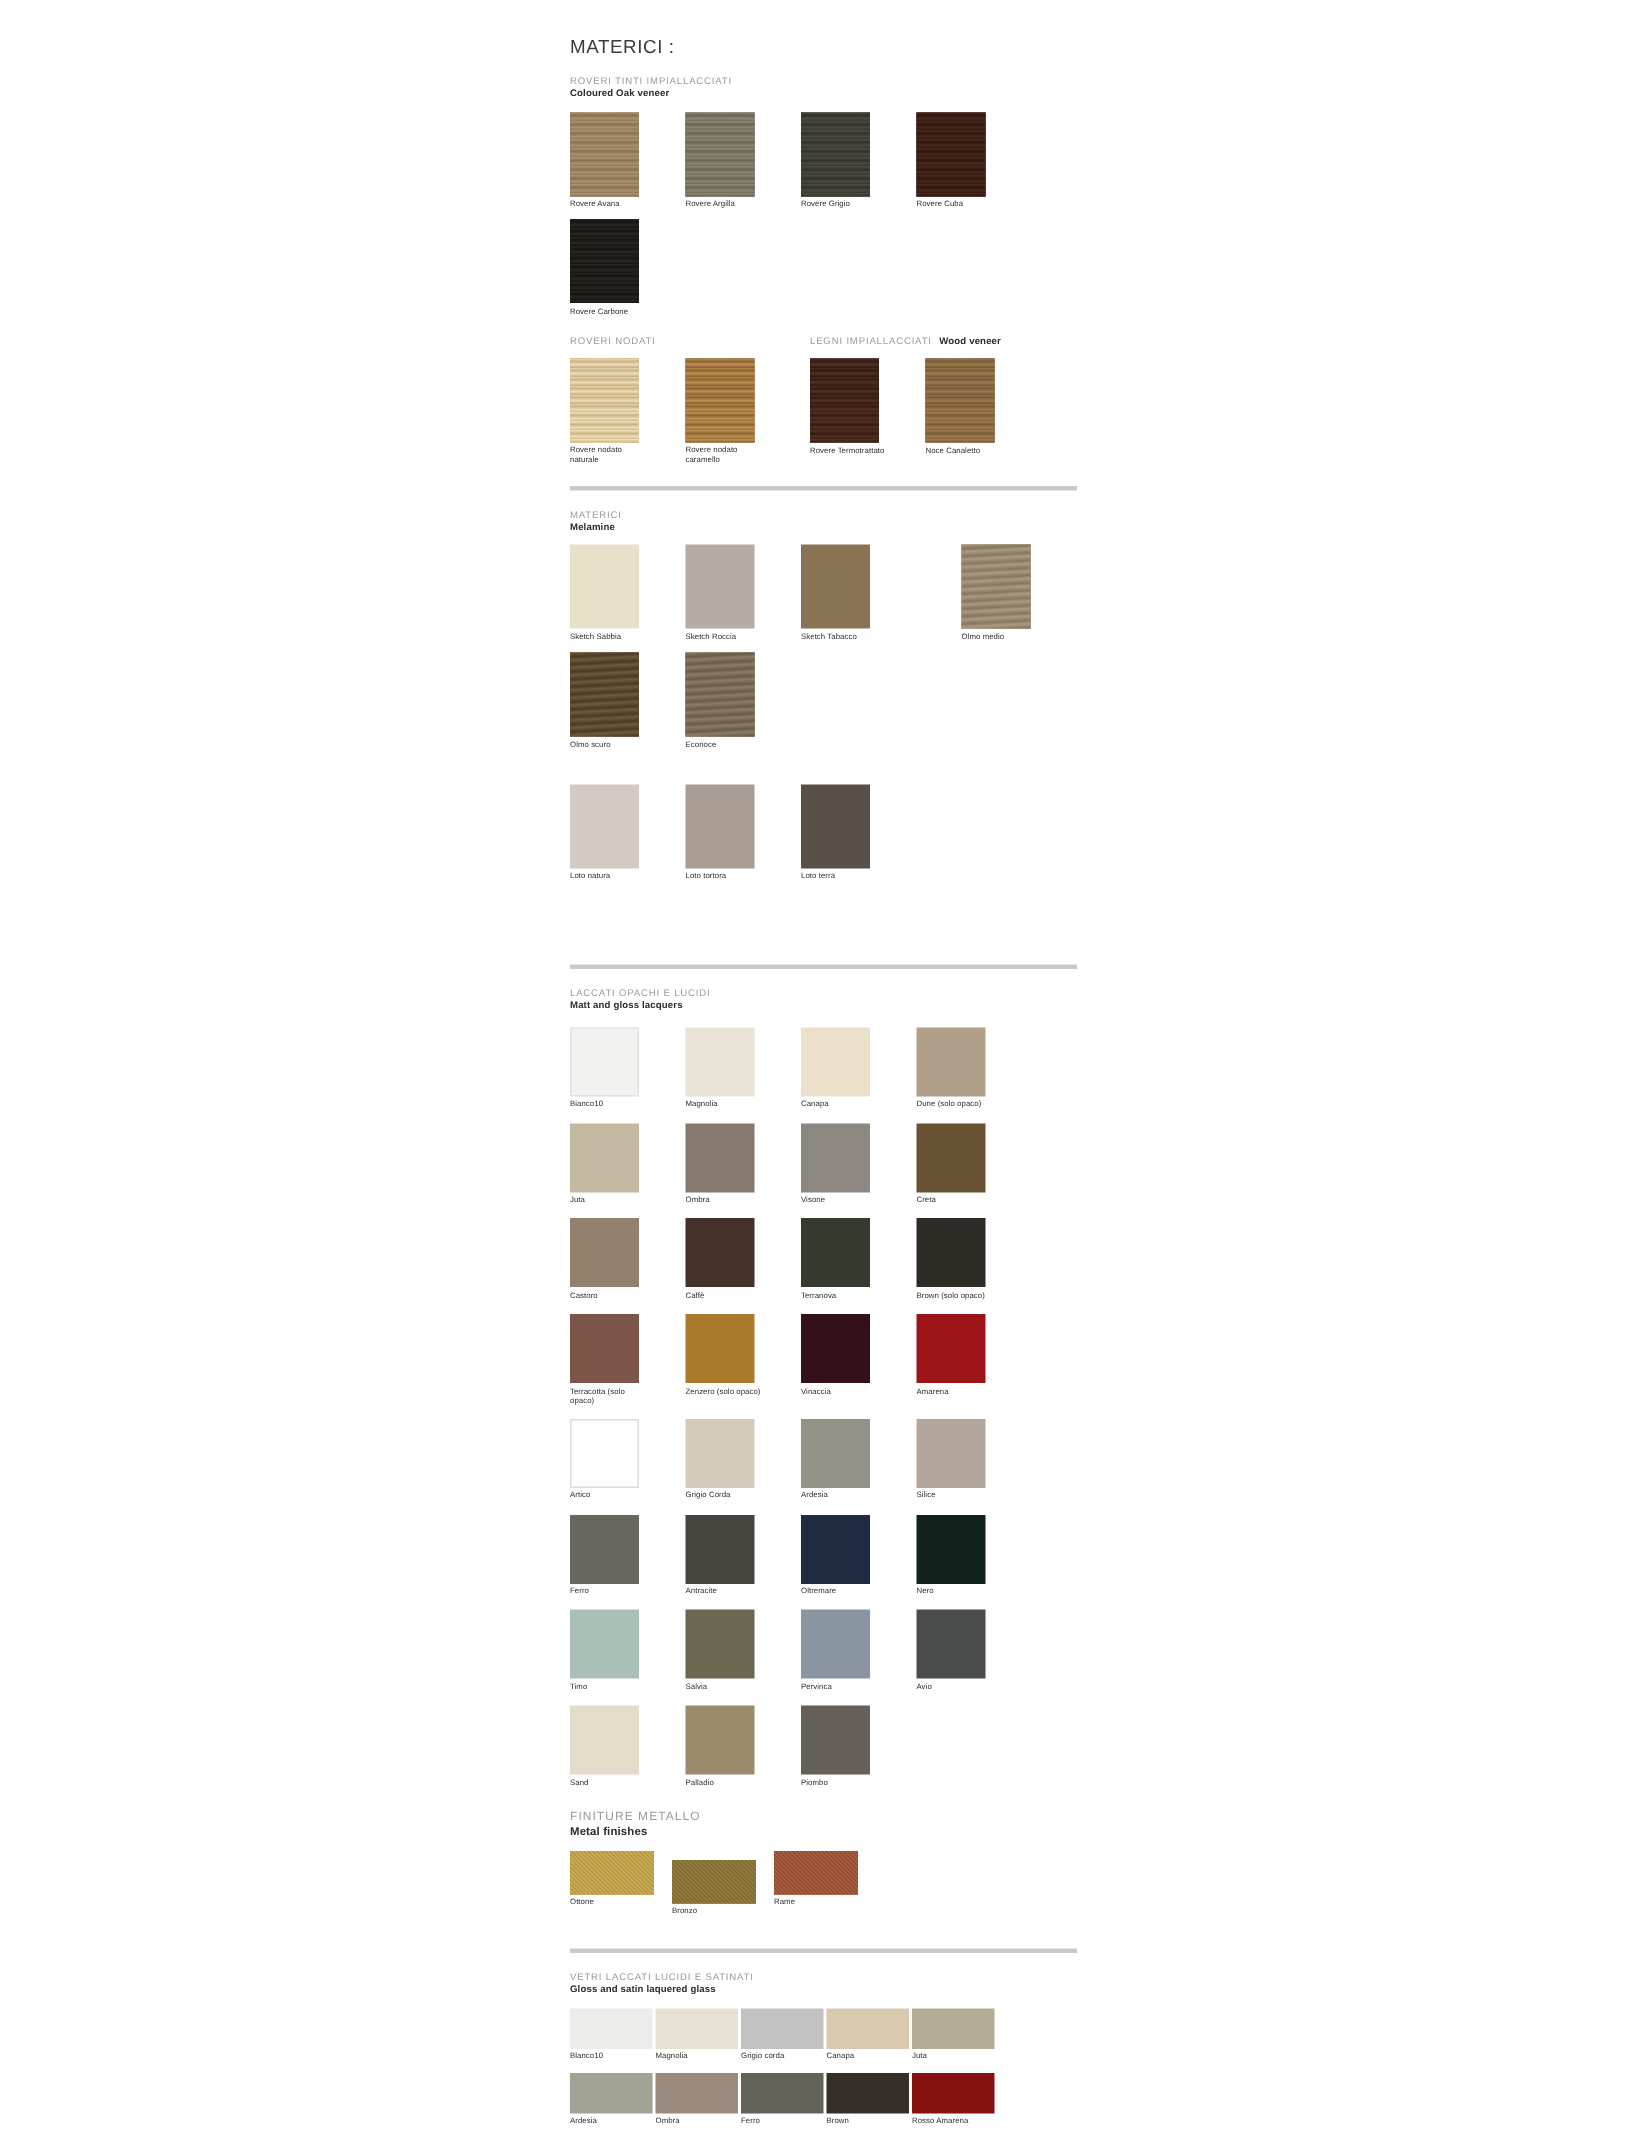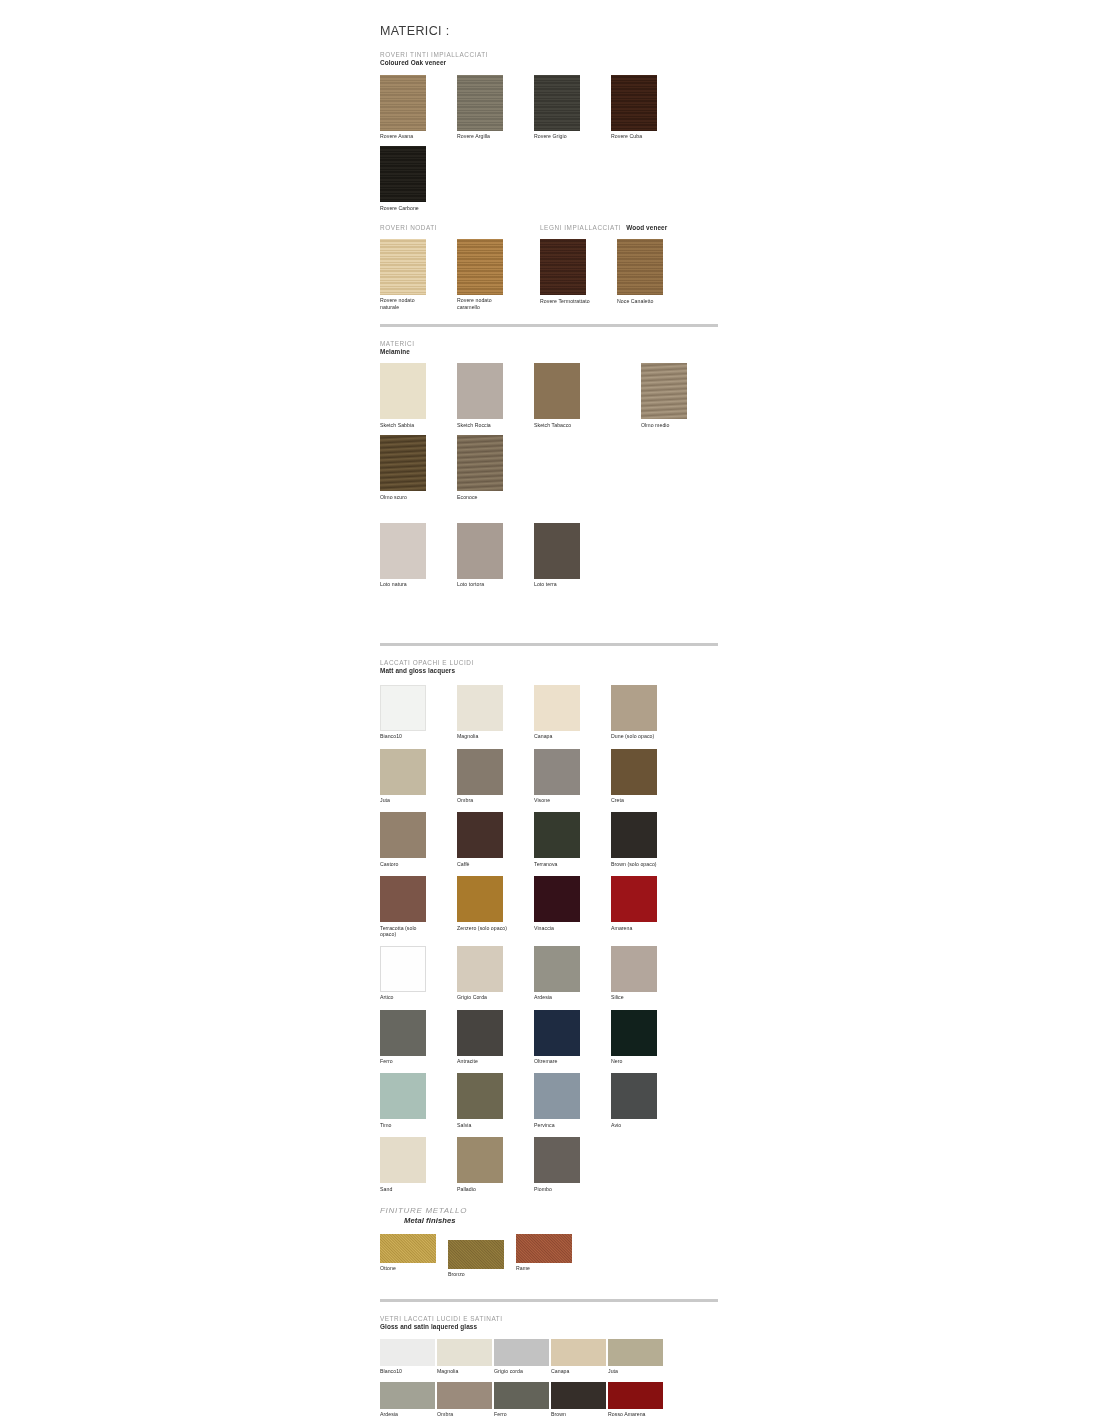--- a/index.html
+++ b/index.html
@@ -40,21 +40,21 @@
     text-transform: uppercase;
   }
   .sec-en {
     font-size: 6.4px;
     color: #2b2b2b;
     letter-spacing: 0.1px;
     line-height: 8.5px;
     font-weight: 700;
   }
   .sec-head.big .sec-it { font-size: 8px; letter-spacing: 0.7px; line-height: 10px;}
-  .sec-head.big .sec-en { font-size: 7.6px; line-height: 10px; margin-left: 24px;}
+  .sec-head.big .sec-en { font-size: 7.6px; line-height: 10px;}
 
   .inline-head { display: flex; align-items: baseline; gap: 5px; }
   .inline-head .sec-en { font-size: 6.4px; }
 
   .divider {
     height: 3px;
     background: #c9c9c9;
     width: 338px;
     margin-top: 14px;
   }
@@ -352,21 +352,21 @@
       <div class="cell">
         <span class="sw" style="background-color: rgb(155, 138, 108);"></span>
         <span class="lbl">Palladio</span>
       </div>
       <div class="cell">
         <span class="sw" style="background-color: rgb(102, 96, 90);"></span>
         <span class="lbl">Piombo</span>
       </div>
     </div>
 
-  <div class="sec-head big" style="margin-top:14px;font-style:italic;">
+  <div class="sec-head big" style="margin-top:14px;">
     <div class="sec-it">FINITURE METALLO</div>
     <div class="sec-en">Metal finishes</div>
   </div>
   <div class="grid grid-metal" id="grid-metal">
       <div class="cell">
         <span class="sw" style="background-color: rgb(194, 161, 74); background-image: repeating-linear-gradient(45deg, rgb(209, 178, 92) 0px, rgb(176, 145, 61) 1px, rgb(209, 178, 92) 2px), linear-gradient(160deg, rgb(209, 178, 92), rgb(176, 145, 61));"></span>
         <span class="lbl">Ottone</span>
       </div>
       <div class="cell" style="margin-top: 14px;">
         <span class="sw" style="background-color: rgb(138, 115, 57); background-image: repeating-linear-gradient(45deg, rgb(153, 129, 63) 0px, rgb(122, 101, 49) 1px, rgb(153, 129, 63) 2px), linear-gradient(160deg, rgb(153, 129, 63), rgb(122, 101, 49));"></span>

